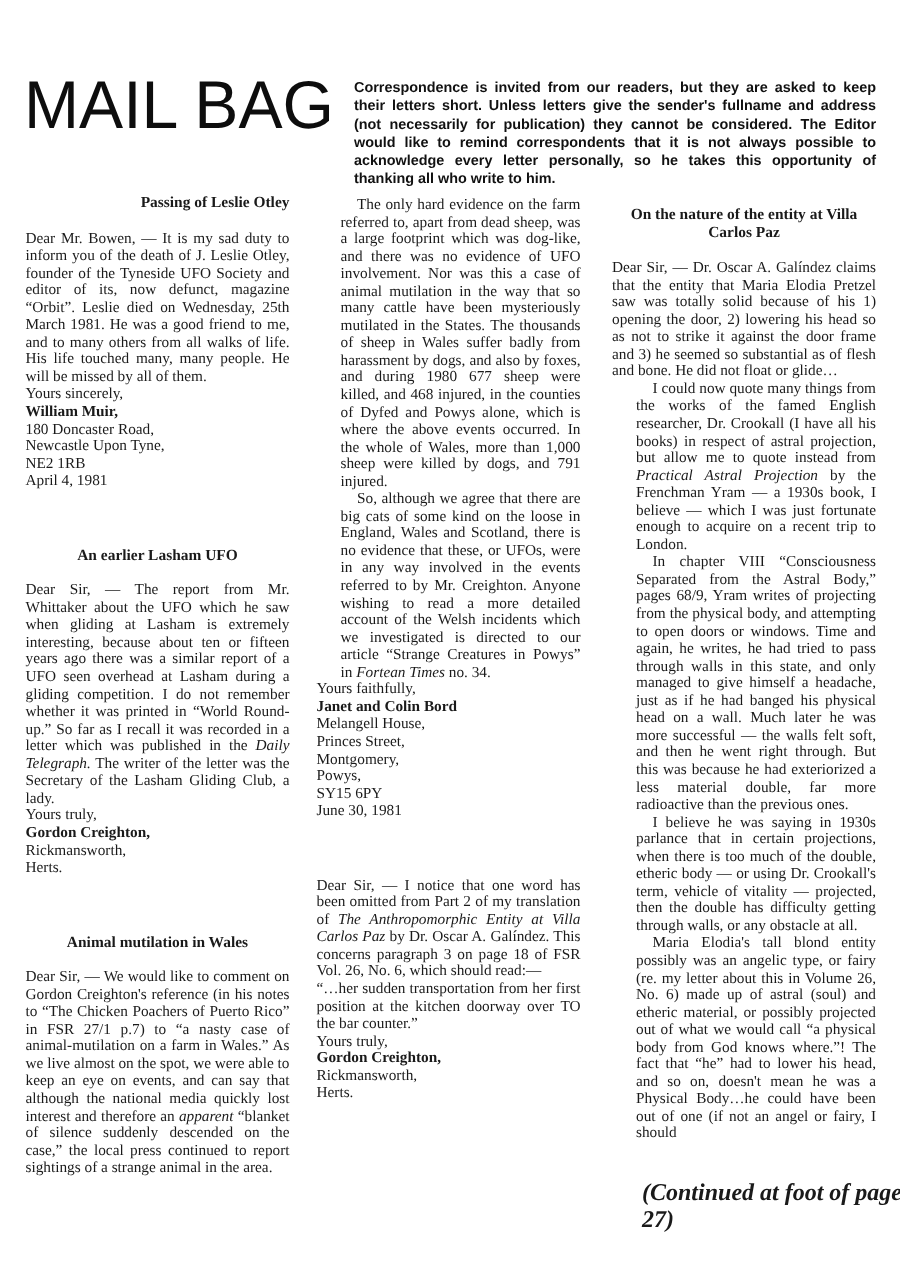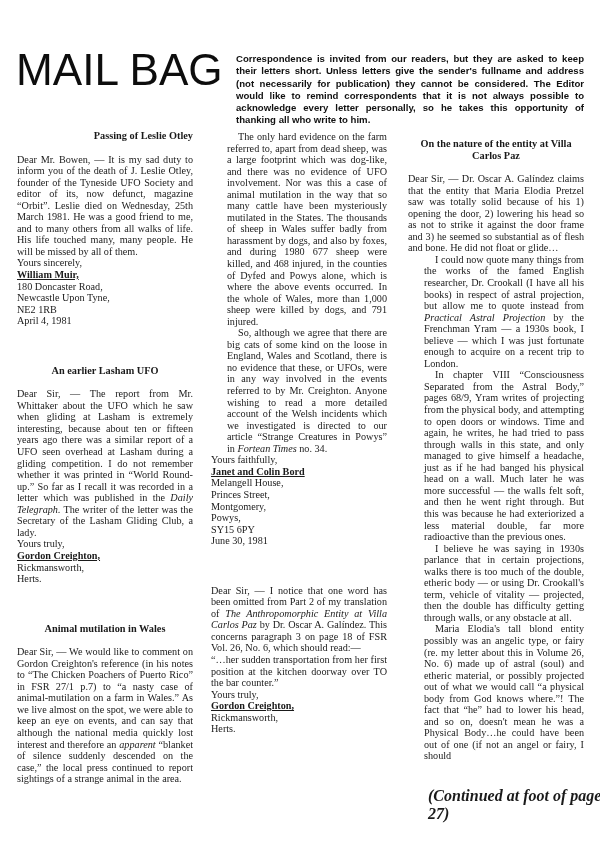--- a/index.html
+++ b/index.html
@@ -23,21 +23,21 @@
   }
   .col { position: absolute; top: 130px; font-size: 10.2px; line-height: 11.55px; text-align: justify; hyphens: manual; }
   .col1 { left: 17px; width: 176px; }
   .col2 { left: 211px; width: 176px; top: 131px; }
   .col3 { left: 408px; width: 176px; top: 138px; }
   .heading { text-align: center; font-weight: 700; font-size: 10.3px; margin: 0 0 12px 0; }
   .col1 .heading.first { margin-top: 0; text-align: right; }
   p { margin: 0; }
   .indent { text-indent: 11px; margin-left: 16px; }
   .sign { text-align: left; }
-  .bold { font-weight: 700; text-decoration: underline; }
+  .bold { font-weight: 700; }
   .sp-big { height: 38px; }
   .cont { position: absolute; left: 428px; top: 787px; width: 176px; font-style: italic; font-weight: 700; font-size: 16px; }
   i { font-style: italic; }
 </style>
 </head>
 <body>
 
 <div class="masthead-title">MAIL BAG</div>
 <div class="masthead-note">Correspondence is invited from our readers, but they are asked to keep their letters short. Unless letters give the sender's fullname and address (not necessarily for publication) they cannot be considered. The Editor would like to remind correspondents that it is not always possible to acknowledge every letter personally, so he takes this opportunity of thanking all who write to him.</div>
 
@@ -80,17 +80,17 @@
   <div class="sign bold">Gordon Creighton,</div>
   <div class="sign">Rickmansworth,</div>
   <div class="sign">Herts.</div>
 </div>
 
 <div class="col col3">
   <div class="heading">On the nature of the entity at Villa Carlos Paz</div>
   <p>Dear Sir, — Dr. Oscar A. Galíndez claims that the entity that Maria Elodia Pretzel saw was totally solid because of his 1) opening the door, 2) lowering his head so as not to strike it against the door frame and 3) he seemed so substantial as of flesh and bone. He did not float or glide…</p>
   <p class="indent"><span>I could now quote many things from the works of the famed English researcher, Dr. Crookall (I have all his books) in respect of astral projection, but allow me to quote instead from </span><i>Practical Astral Projection</i><span> by the Frenchman Yram — a 1930s book, I believe — which I was just fortunate enough to acquire on a recent trip to London.</span></p>
   <p class="indent">In chapter VIII “Consciousness Separated from the Astral Body,” pages 68/9, Yram writes of projecting from the physical body, and attempting to open doors or windows. Time and again, he writes, he had tried to pass through walls in this state, and only managed to give himself a headache, just as if he had banged his physical head on a wall. Much later he was more successful — the walls felt soft, and then he went right through. But this was because he had exteriorized a less material double, far more radioactive than the previous ones.</p>
-  <p class="indent">I believe he was saying in 1930s parlance that in certain projections, walks there is too much of the double, etheric body — or using Dr. Crookall's term, vehicle of vitality — projected, then the double has difficulty getting through walls, or any obstacle at all.</p>
+  <p class="indent">I believe he was saying in 1930s parlance that in certain projections, when there is too much of the double, etheric body — or using Dr. Crookall's term, vehicle of vitality — projected, then the double has difficulty getting through walls, or any obstacle at all.</p>
   <p class="indent">Maria Elodia's tall blond entity possibly was an angelic type, or fairy (re. my letter about this in Volume 26, No. 6) made up of astral (soul) and etheric material, or possibly projected out of what we would call “a physical body from God knows where.”! The fact that “he” had to lower his head, and so on, doesn't mean he was a Physical Body…he could have been out of one (if not an angel or fairy, I should</p>
 </div>
 
 <div class="cont">(Continued at foot of page 27)</div>
 
 </body></html>

